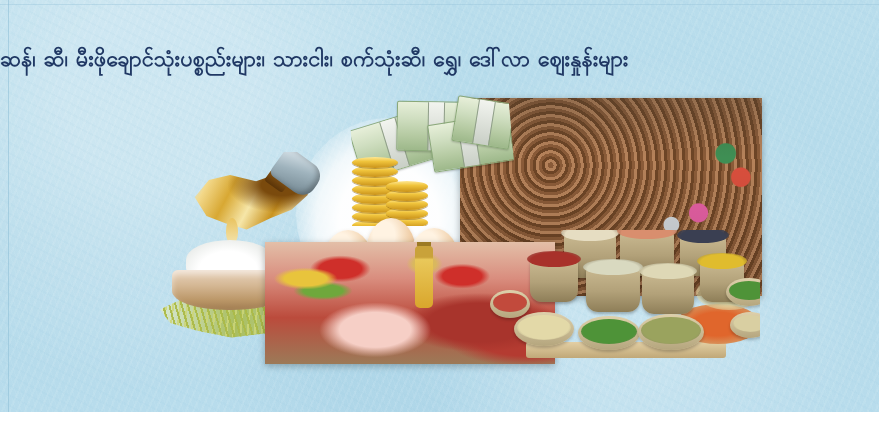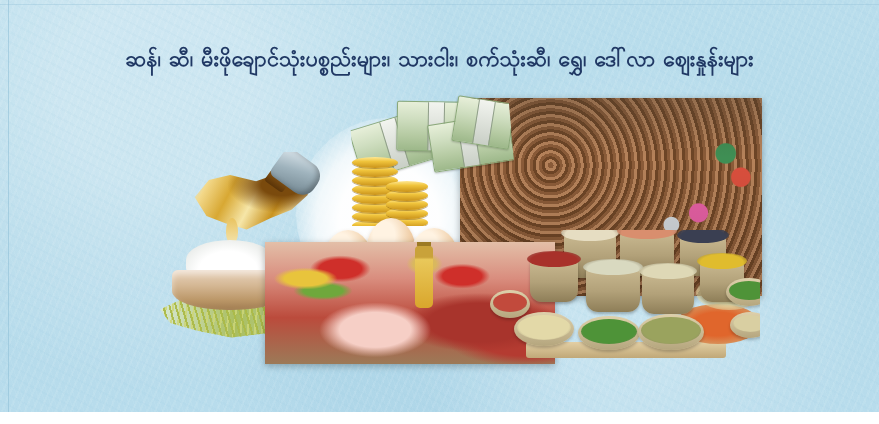--- a/index.html
+++ b/index.html
@@ -59,21 +59,21 @@
     left: 0; top: 412px;
     width: 879px; height: 12px;
     background: #ffffff;
   }
 
   
   .headline {
     position: absolute;
     left: 0; top: 44px;
     width: 879px;
-    text-align: center;
+    text-align: left;
     color: #203864;
     font-size: 21.5px;
     font-weight: 700;
     letter-spacing: .2px;
     line-height: 30px;
     white-space: nowrap;
     font-family: "DejaVu Sans", "Liberation Sans", sans-serif;
   }
 
   

